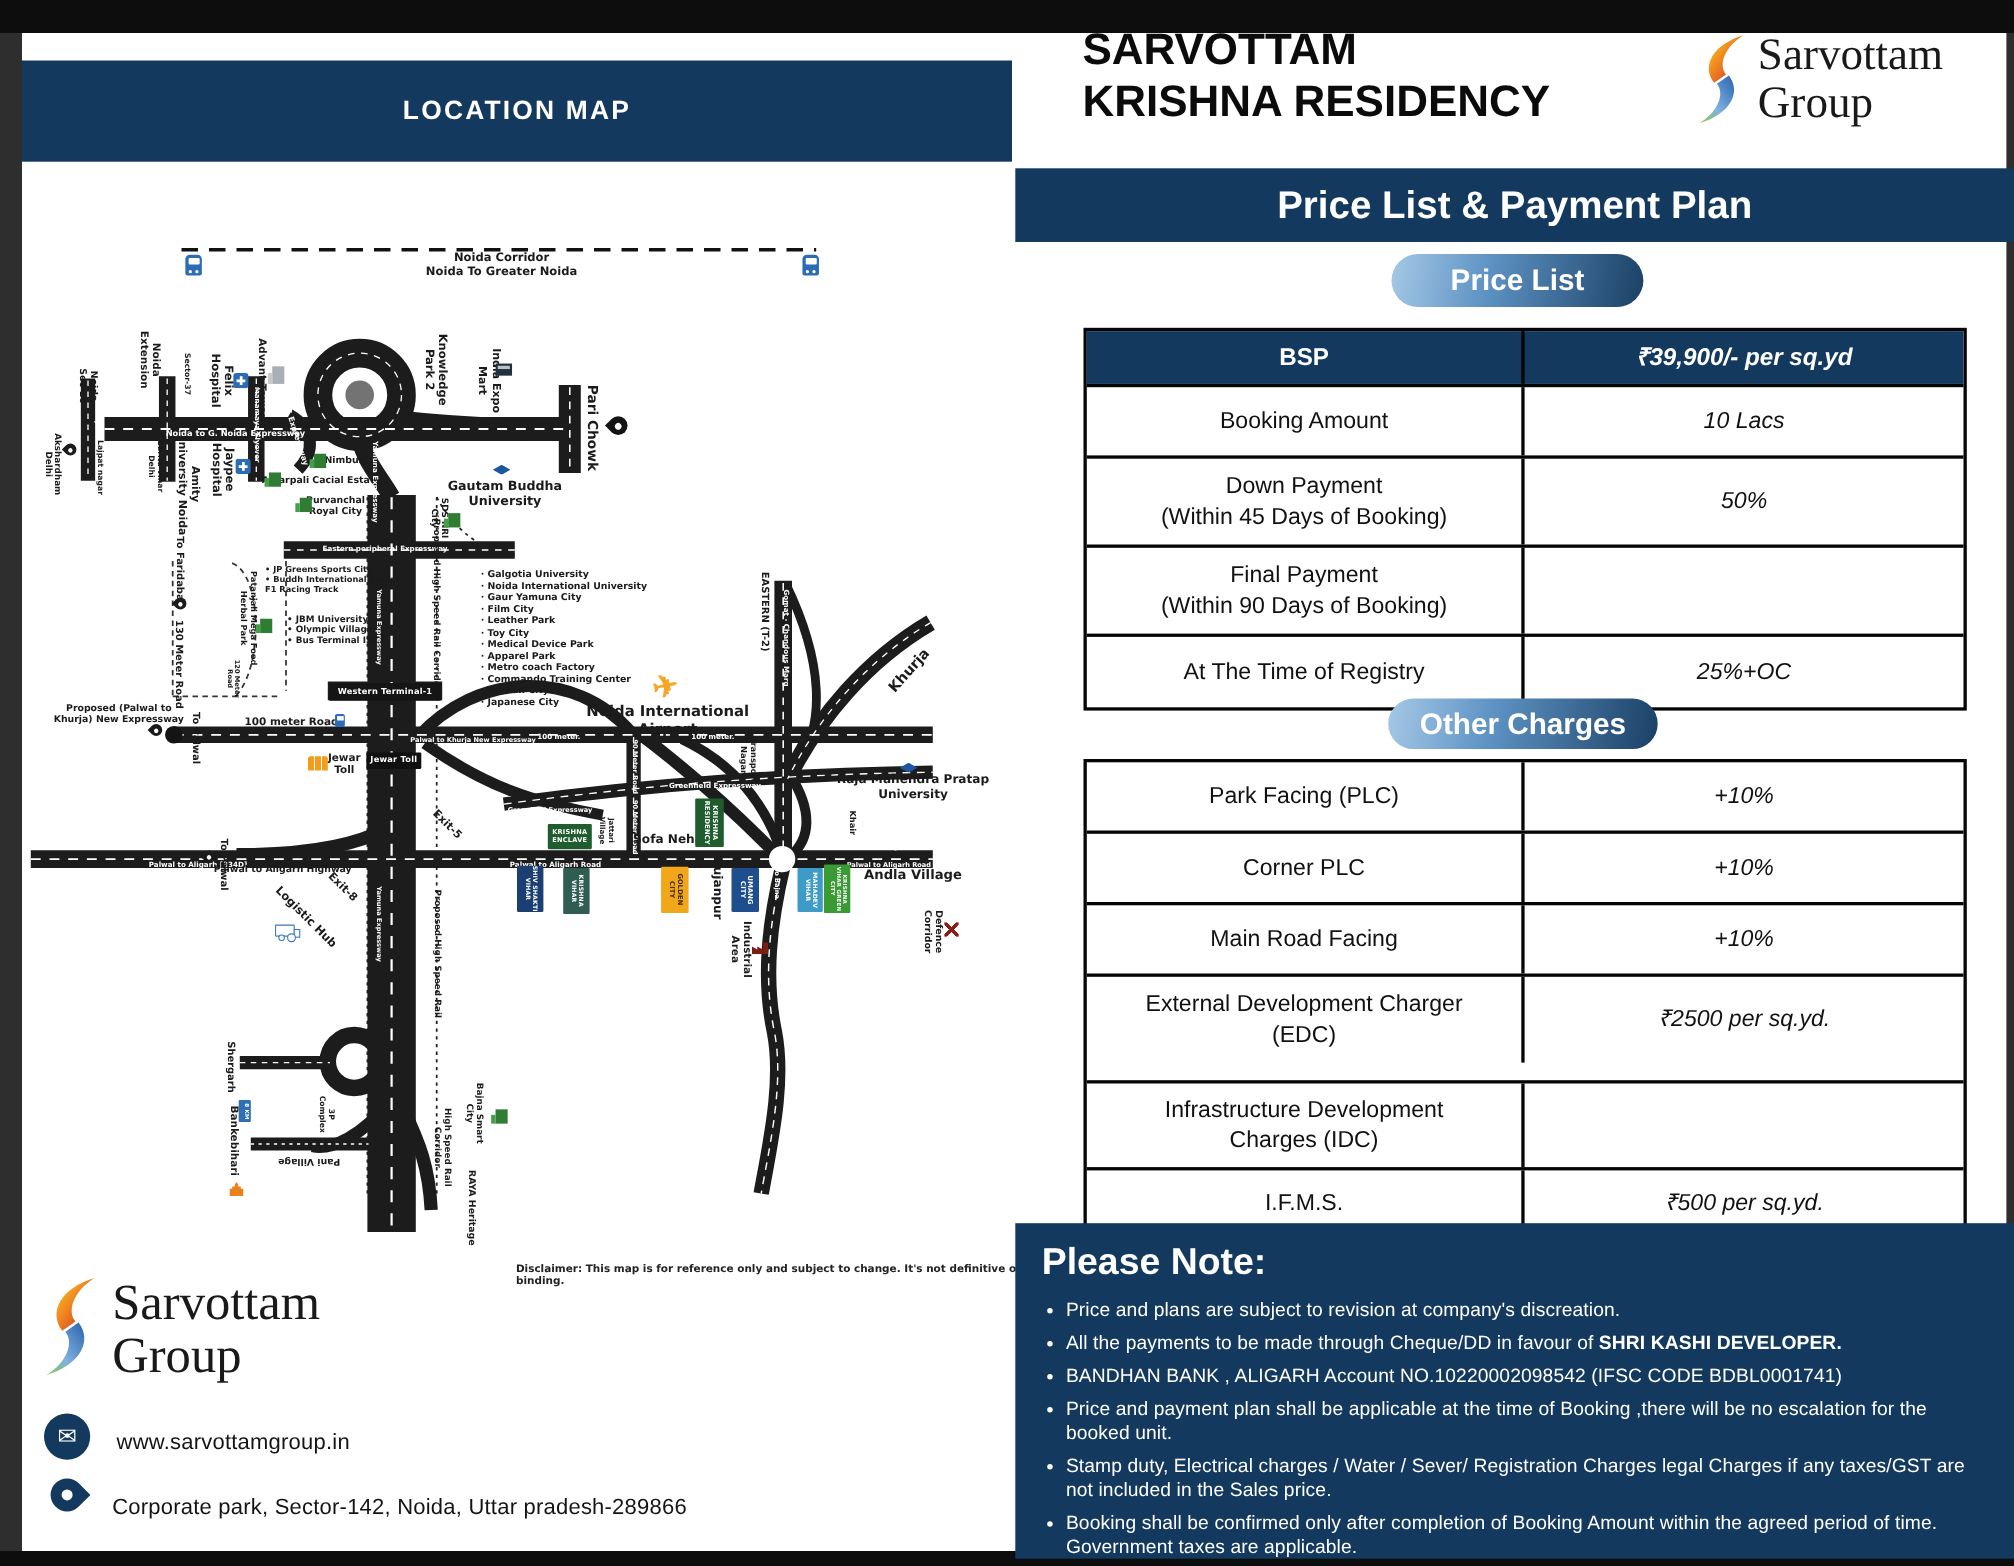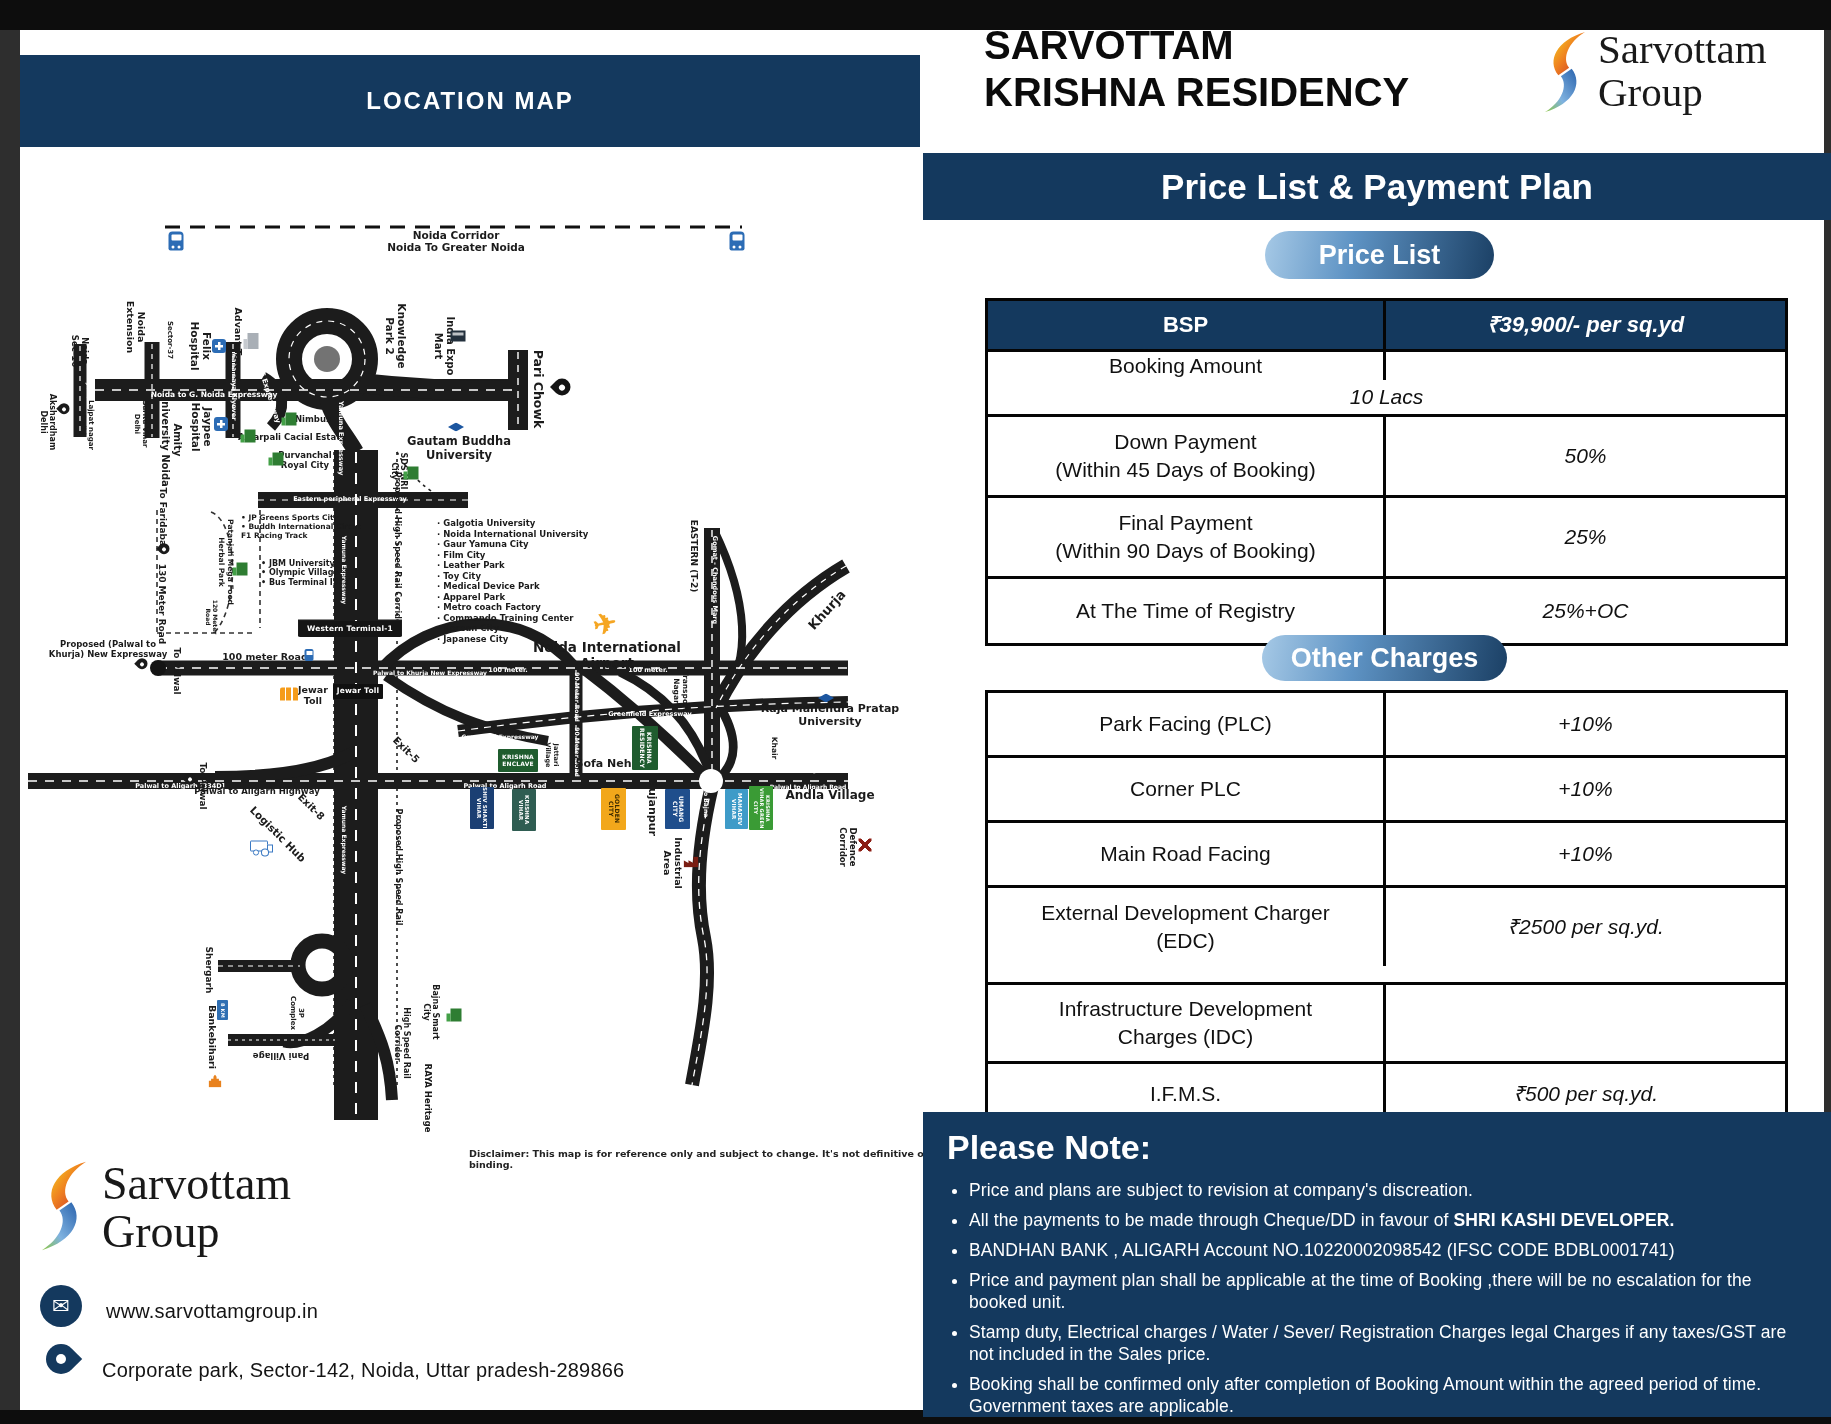--- a/index.html
+++ b/index.html
@@ -415,39 +415,38 @@
   <div id="pill-price" class="pill">
     <span>Price List</span>
   </div>
   <div id="price-table" class="dtable">
       <div class="trow thead" style="height: 48px;">
         <div class="tcell tlabel">
           <div>BSP</div>
         </div>
         <div class="tcell tvalue">₹39,900/- per sq.yd</div>
       </div>
-      <div class="trow" style="height: 62px; flex-direction: column;">
+      <div class="trow" style="height: 62px;">
         <div class="tcell tlabel">
           <div>Booking Amount</div>
         </div>
         <div class="tcell tvalue">10 Lacs</div>
       </div>
       <div class="trow" style="height: 78px;">
         <div class="tcell tlabel">
           <div>Down Payment</div>
           <div>(Within 45 Days of Booking)</div>
         </div>
         <div class="tcell tvalue">50%</div>
       </div>
       <div class="trow" style="height: 78px;">
         <div class="tcell tlabel">
           <div>Final Payment</div>
           <div>(Within 90 Days of Booking)</div>
         </div>
-        <div class="tcell tvalue">25%</div>
       </div>
       <div class="trow" style="height: 64px;">
         <div class="tcell tlabel">
           <div>At The Time of Registry</div>
         </div>
         <div class="tcell tvalue">25%+OC</div>
       </div>
     </div>
 
   <div id="pill-other" class="pill">

